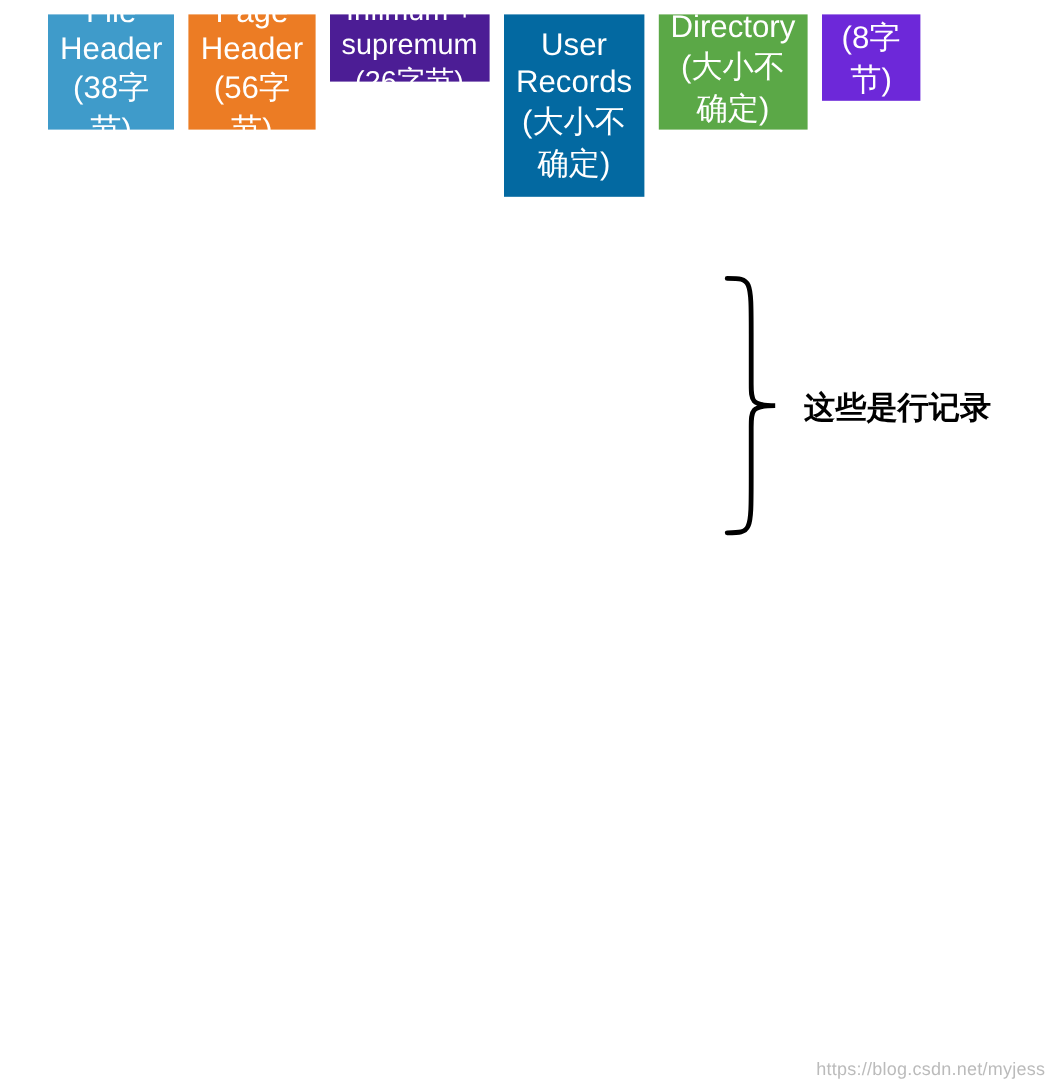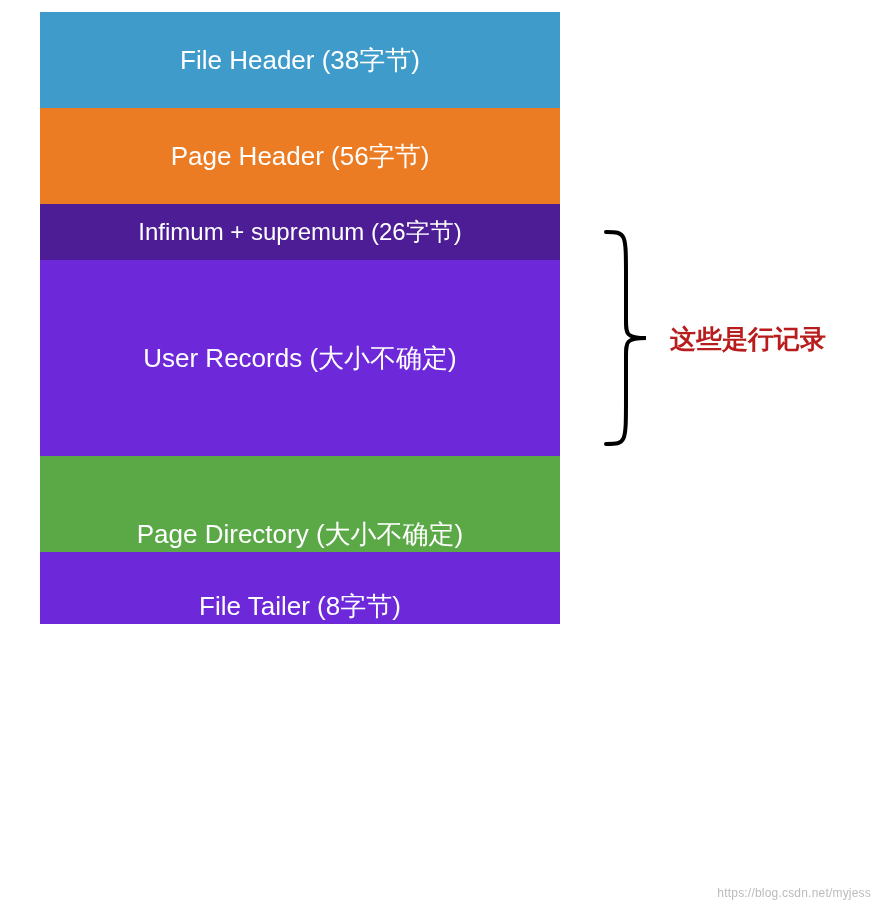--- a/index.html
+++ b/index.html
@@ -13,66 +13,66 @@
     .container {
       position: absolute;
       left: 40px;
       top: 12px;
       display: flex;
       align-items: flex-start;
     }
     .stack {
       width: 520px;
       display: flex;
-      flex-direction: column;
-      gap: 0;
+      flex-direction: row;
+      gap: 12px;
     }
     .block {
       width: 100%;
       display: flex;
       align-items: center;
       justify-content: center;
       color: #ffffff;
       font-size: 26px;
       font-weight: 400;
       text-align: center;
       padding: 0 10px;
     }
     .file-header   { height: 96px;  background: #3f9bca; }
     .page-header   { height: 96px;  background: #ec7c24; }
     .infimum       { height: 56px;  background: #4c1d95; font-size: 24px; }
-    .user-records  { height: 196px; background: #6d28d9; }
+    .user-records  { height: 152px; background: #0369a1; }
     .free-space    { height: 152px; background: #2f6db2; }
     .page-directory{ height: 96px; background: #5ba847; align-items: flex-end; }
     .file-tailer   { height: 72px;  background: #6d28d9; align-items: flex-end; }
 
     .brace-wrap {
       position: absolute;
       left: 560px;
       width: 260px;
       pointer-events: none;
     }
     .brace-svg {
       position: absolute;
       left: 0;
       top: 0;
     }
     .annotation {
       position: absolute;
       font-weight: 700;
       font-size: 26px;
-      color: #b91c1c;
+      color: #000000;
       white-space: nowrap;
       font-family: Liberation Serif, serif;
     }
     .watermark {
       position: absolute;
       right: 10px;
       bottom: 6px;
-      font-size: 12px;
+      font-size: 15px;
       color: rgba(120,120,120,0.5);
       font-family: Arial, sans-serif;
       letter-spacing: 0.2px;
     }
   </style>
 </head>
 <body>
 
 <div class="container">
   <div class="stack">

